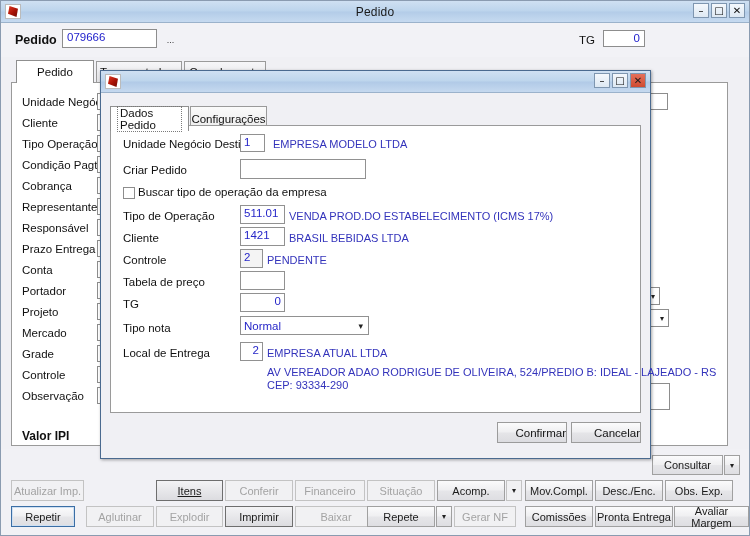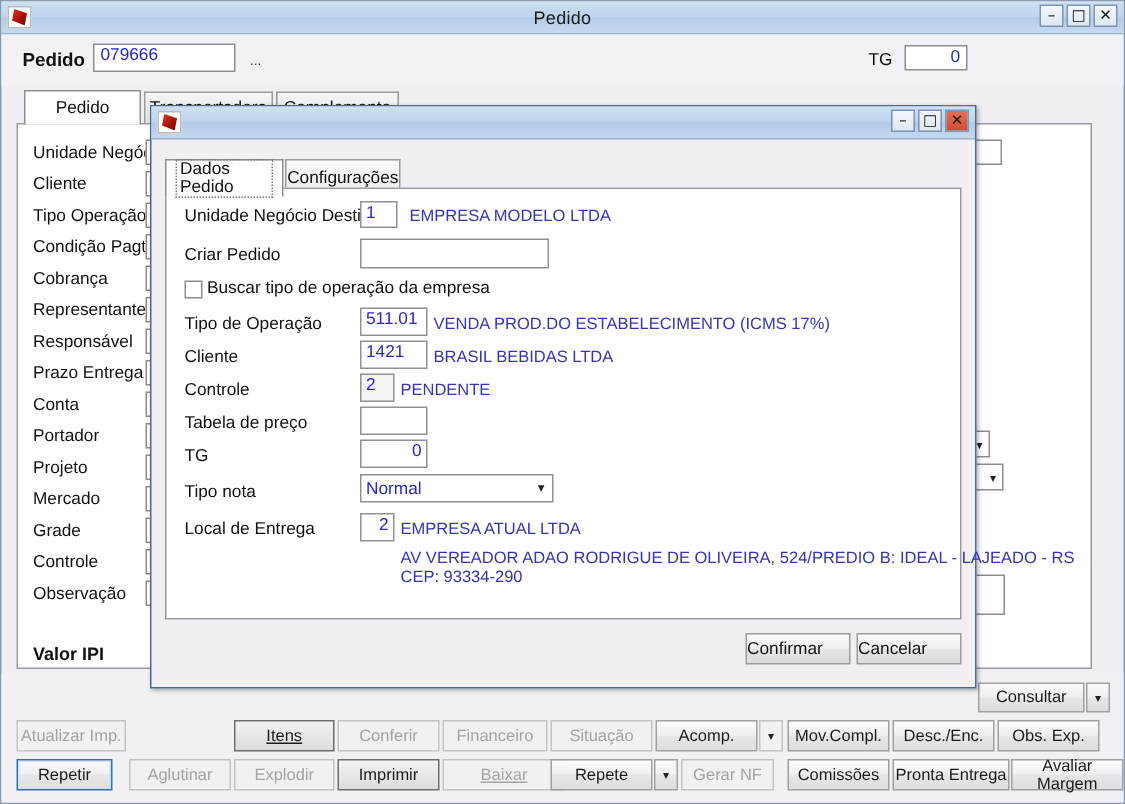--- a/index.html
+++ b/index.html
@@ -153,21 +153,21 @@
     position:absolute; box-sizing:border-box; background:#ffffff;
     border:1px solid #919191; font-size:11.5px; color:#2626c8;
     padding:1px 3px; display:flex; align-items:center;
   }
   .d-select .cv { position:absolute; right:5px; font-size:9px; color:#222; font-family:"DejaVu Sans",sans-serif; }
   .dlg-btn {
     position:absolute; box-sizing:border-box; height:21px;
     border:1px solid #9b9b9b;
     background:linear-gradient(to bottom,#fbfbfc 0%,#efeff1 48%,#e5e5e8 52%,#dcdce0 100%);
     font-size:11.5px; color:#141414;
-    display:flex; align-items:center; justify-content:flex-start;
+    display:flex; align-items:center; justify-content:flex-end;
   }
   .money { position:absolute; font-weight:bold; color:#1414b4; font-size:12px; }
 </style>
 </head>
 <body>
 
 <div id="root">
 
   <div class="main-window">
 
@@ -304,21 +304,21 @@
       </div>
       <div class="btn disabled" style="left:85px;top:57px;width:68px;height:21px;">
         <span>Aglutinar</span>
       </div>
       <div class="btn disabled" style="left:155px;top:57px;width:67px;height:21px;">
         <span>Explodir</span>
       </div>
       <div class="btn strong" style="left:224px;top:57px;width:68px;height:21px;">
         <span>Imprimir</span>
       </div>
-      <div class="btn disabled" style="left:294px;top:57px;width:82px;height:21px;text-decoration:underline;">
+      <div class="btn disabled" style="left:294px;top:57px;width:82px;height:21px;">
         <span>Baixar</span>
       </div>
       <div class="btn" style="left:366px;top:57px;width:68px;height:21px;">
         <span>Repete</span>
       </div>
       <div class="btn arrow" style="left:435px;top:57px;height:21px;">
         <span class="arrow-gl">▾</span>
       </div>
       <div class="btn disabled" style="left:453px;top:57px;width:62px;height:21px;">
         <span>Gerar NF</span>

